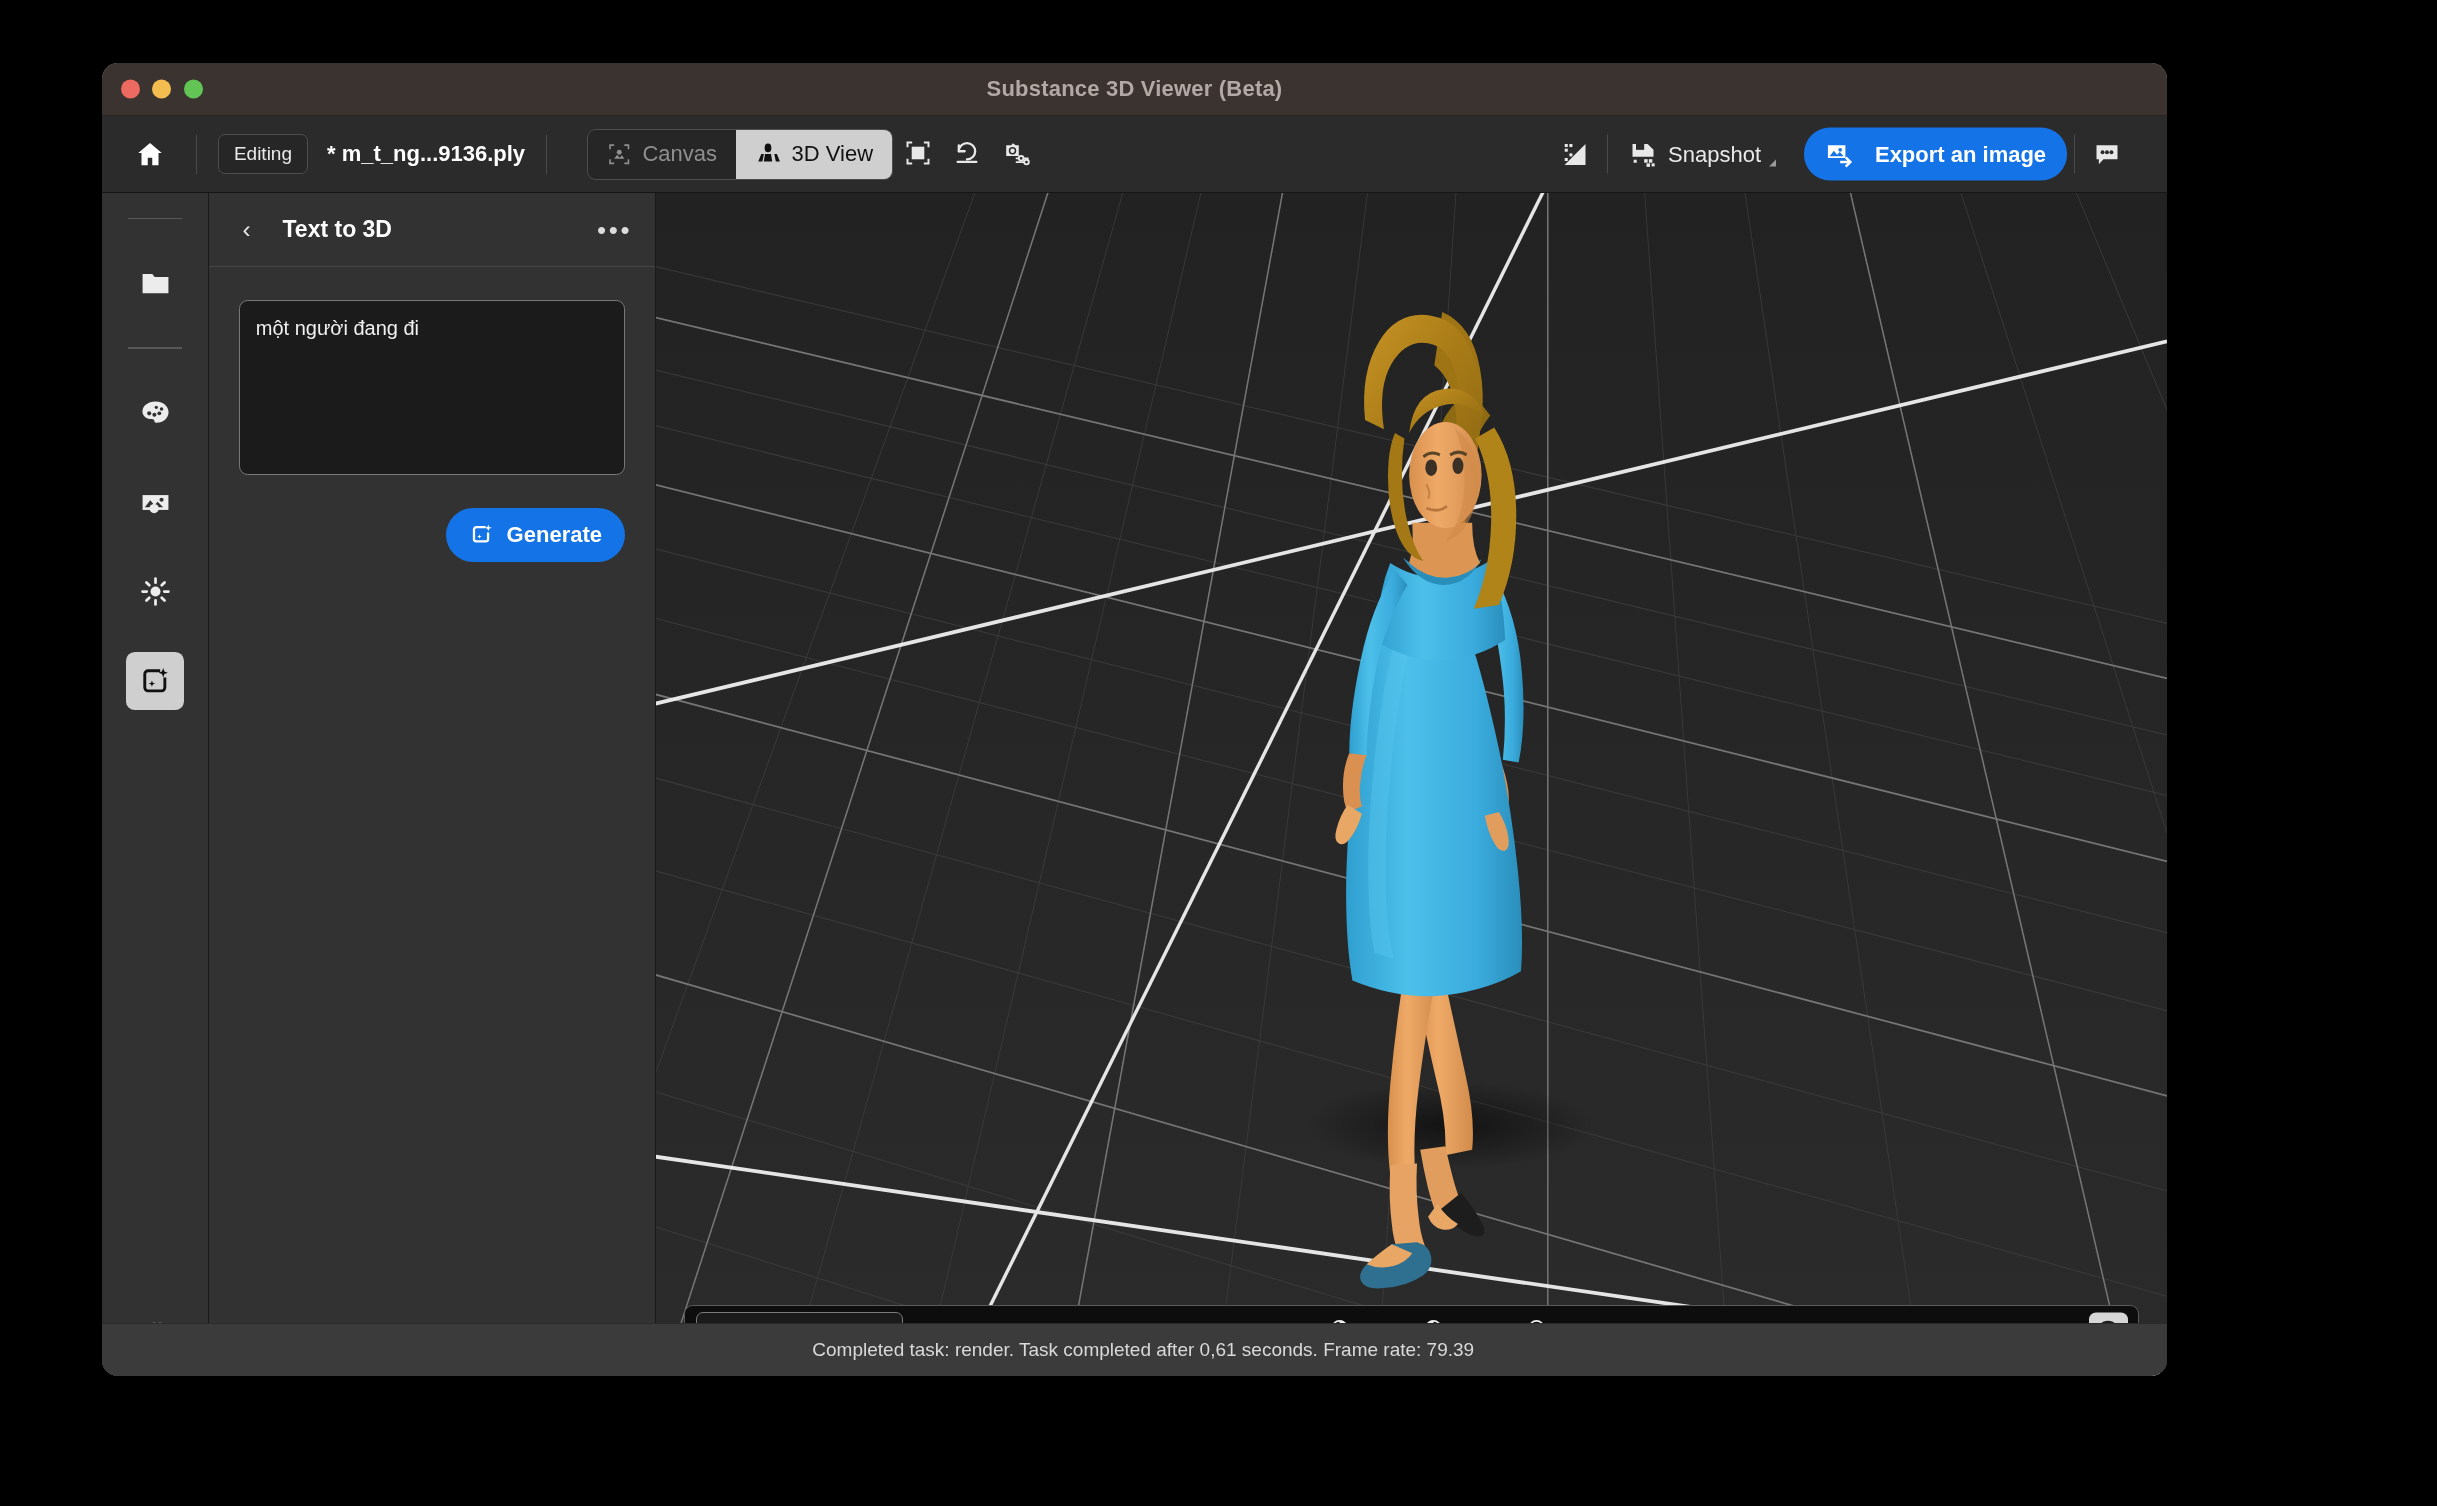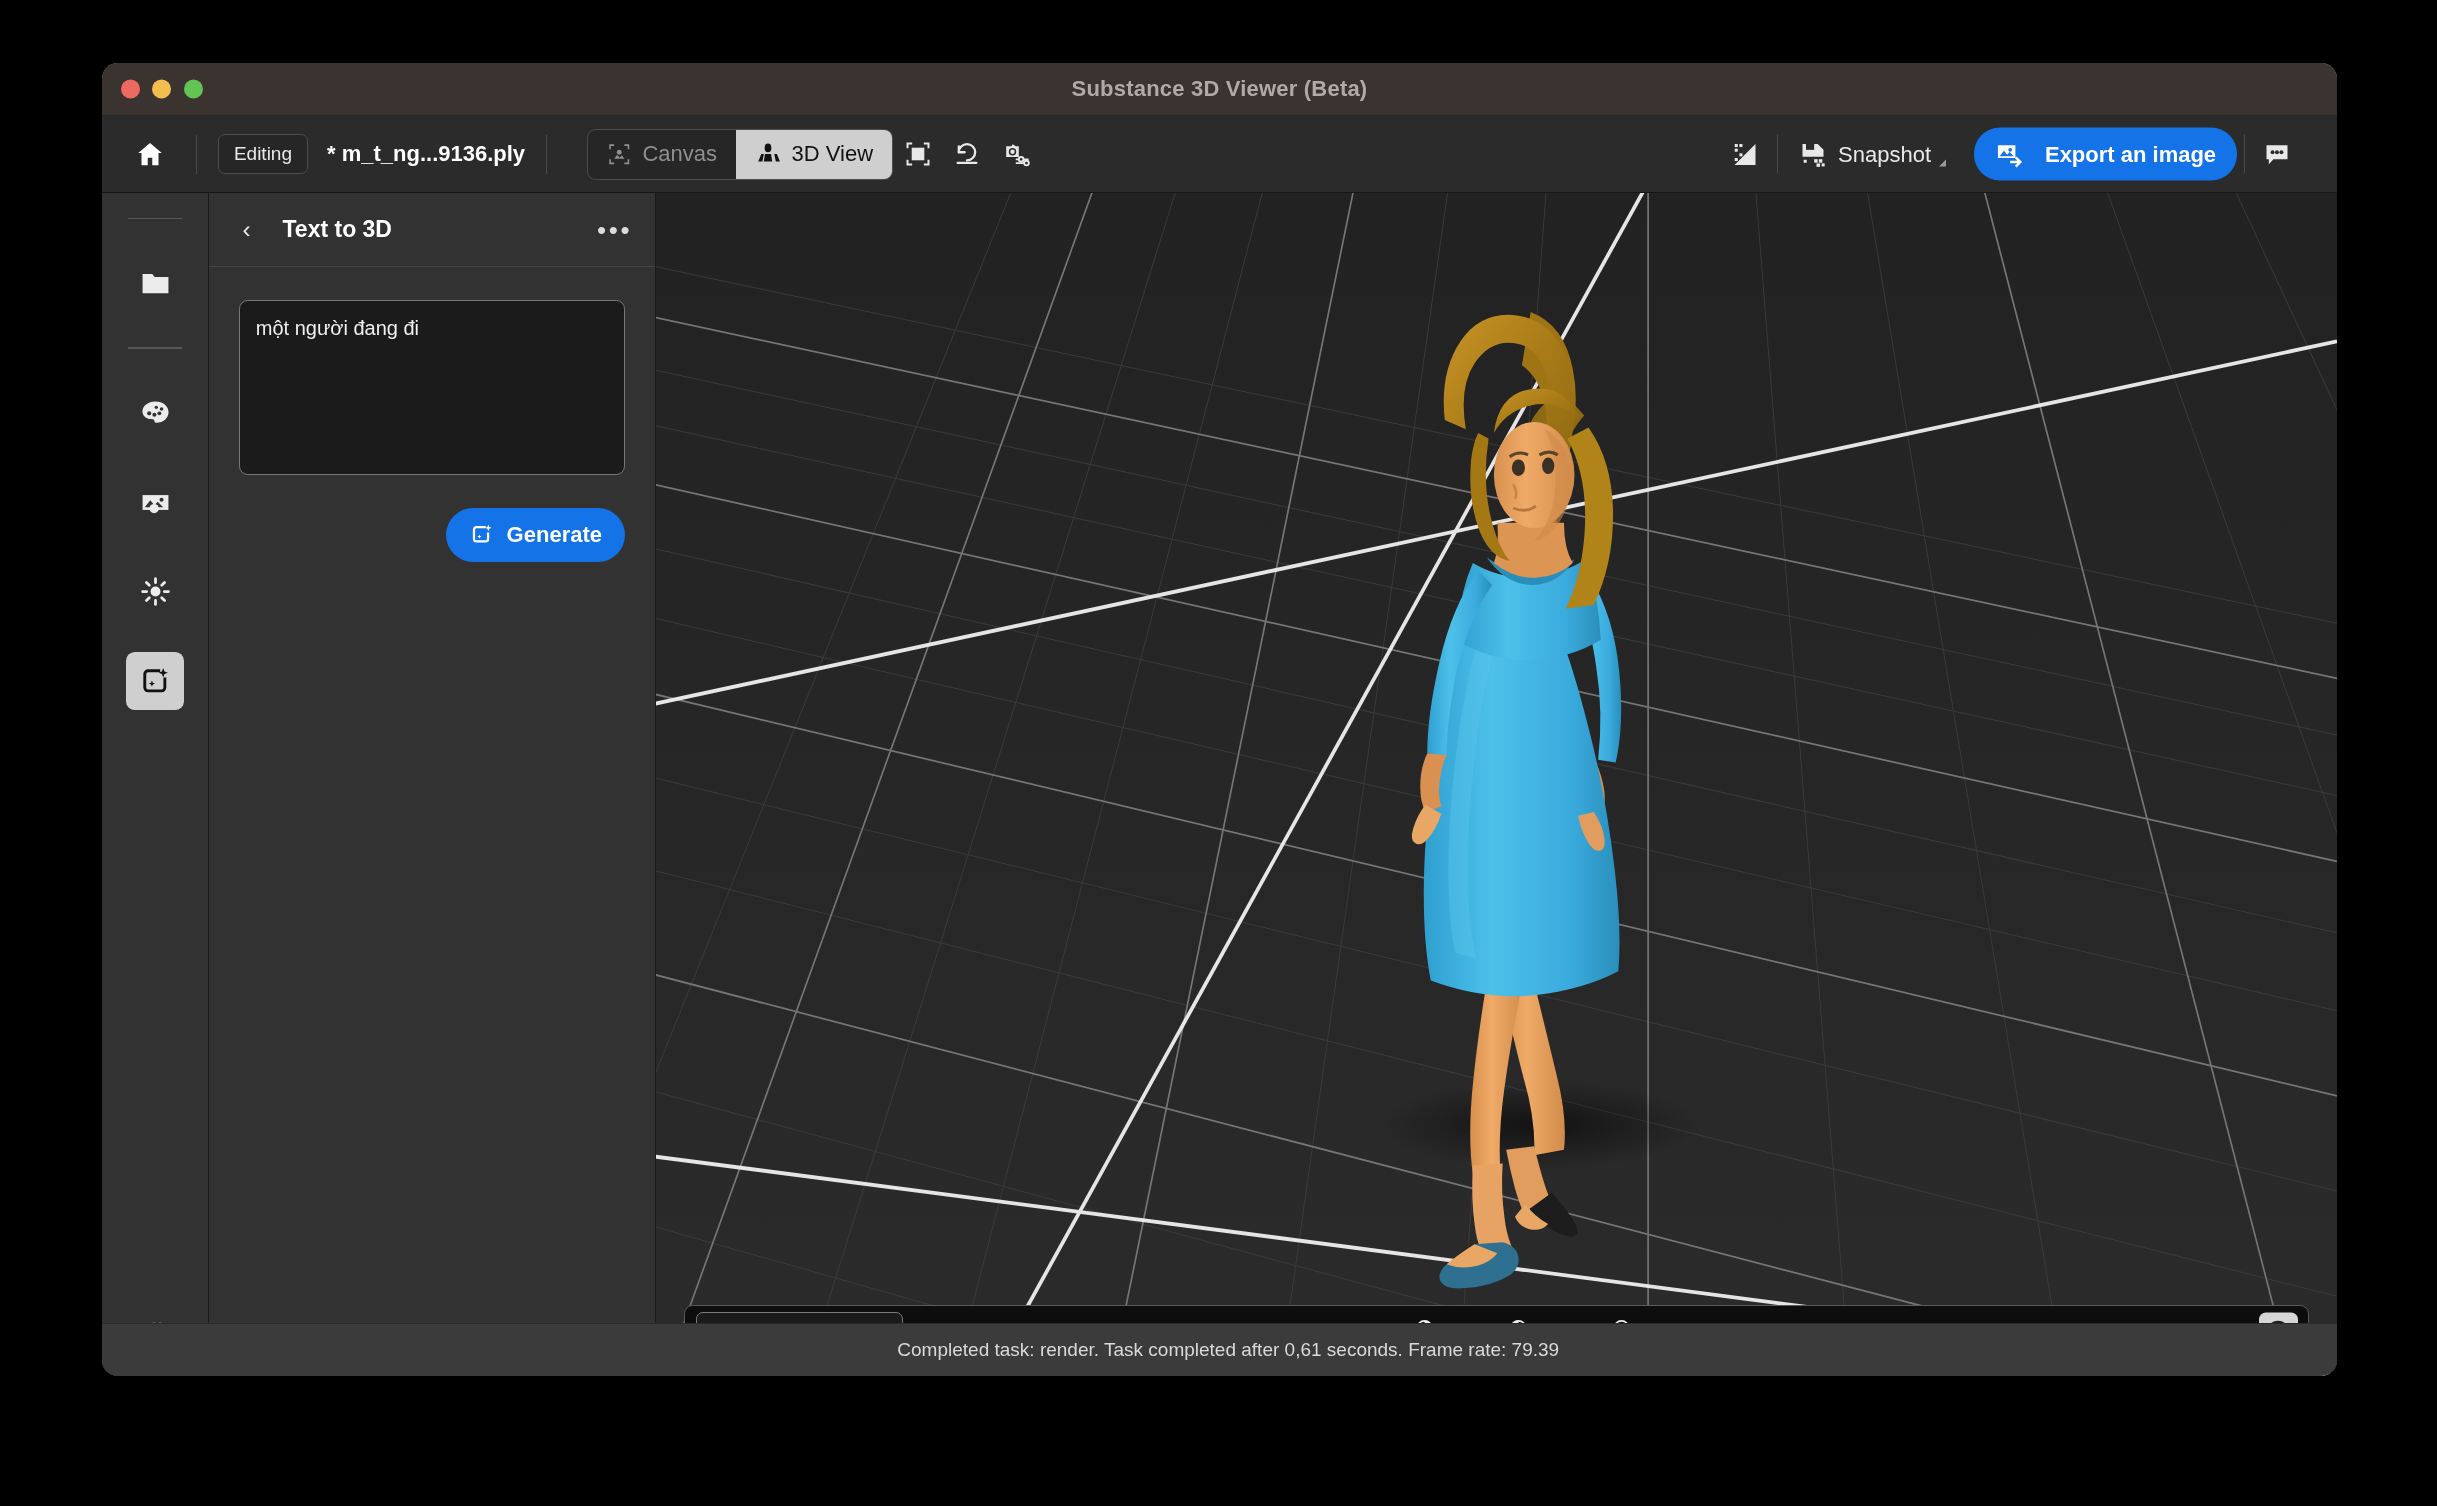--- a/index.html
+++ b/index.html
@@ -7,21 +7,21 @@
     width: 2438px; height: 1506px;
     background: #000000;
     font-family: "Liberation Sans", sans-serif;
     overflow: hidden;
   }
 
   
   #app-window {
     position: absolute;
     left: 102px; top: 63px;
-    width: 2235px; height: 1313px;
+    width: 2065px; height: 1313px;
     background: #a3a3a3;
     border-radius: 15.8px;
     overflow: hidden;
     box-shadow: 0 26px 70px rgba(0,0,0,.85);
   }
 
   
   #titlebar {
     position: relative;
     height: 53px;
@@ -98,21 +98,21 @@
   }
   .tab.active {
     background: #cfcfcf; color: #111111; font-weight: normal;
   }
   .icon-btn {
     width: 49px; height: 49px;
     display: flex; align-items: center; justify-content: center;
     border-radius: 7px; cursor: pointer;
   }
   #toolbar-left { display: flex; align-items: center; }
-  #toolbar-mid { display: flex; align-items: center; gap: 0; margin-left: 17.5px; }
+  #toolbar-mid { display: flex; align-items: flex-start; gap: 0; margin-left: 17.5px; }
   #toolbar-right {
     position: absolute; right: 36px; top: 50%;
     transform: translateY(-50%);
     display: flex; align-items: center; gap: 7px;
   }
   .snapshot-btn {
     display: flex; align-items: center; gap: 11.4px;
     padding: 0 14px; height: 49px;
     border-radius: 7px; cursor: pointer;
     color: #e9e9e9; font-size: 22px; white-space: nowrap;

